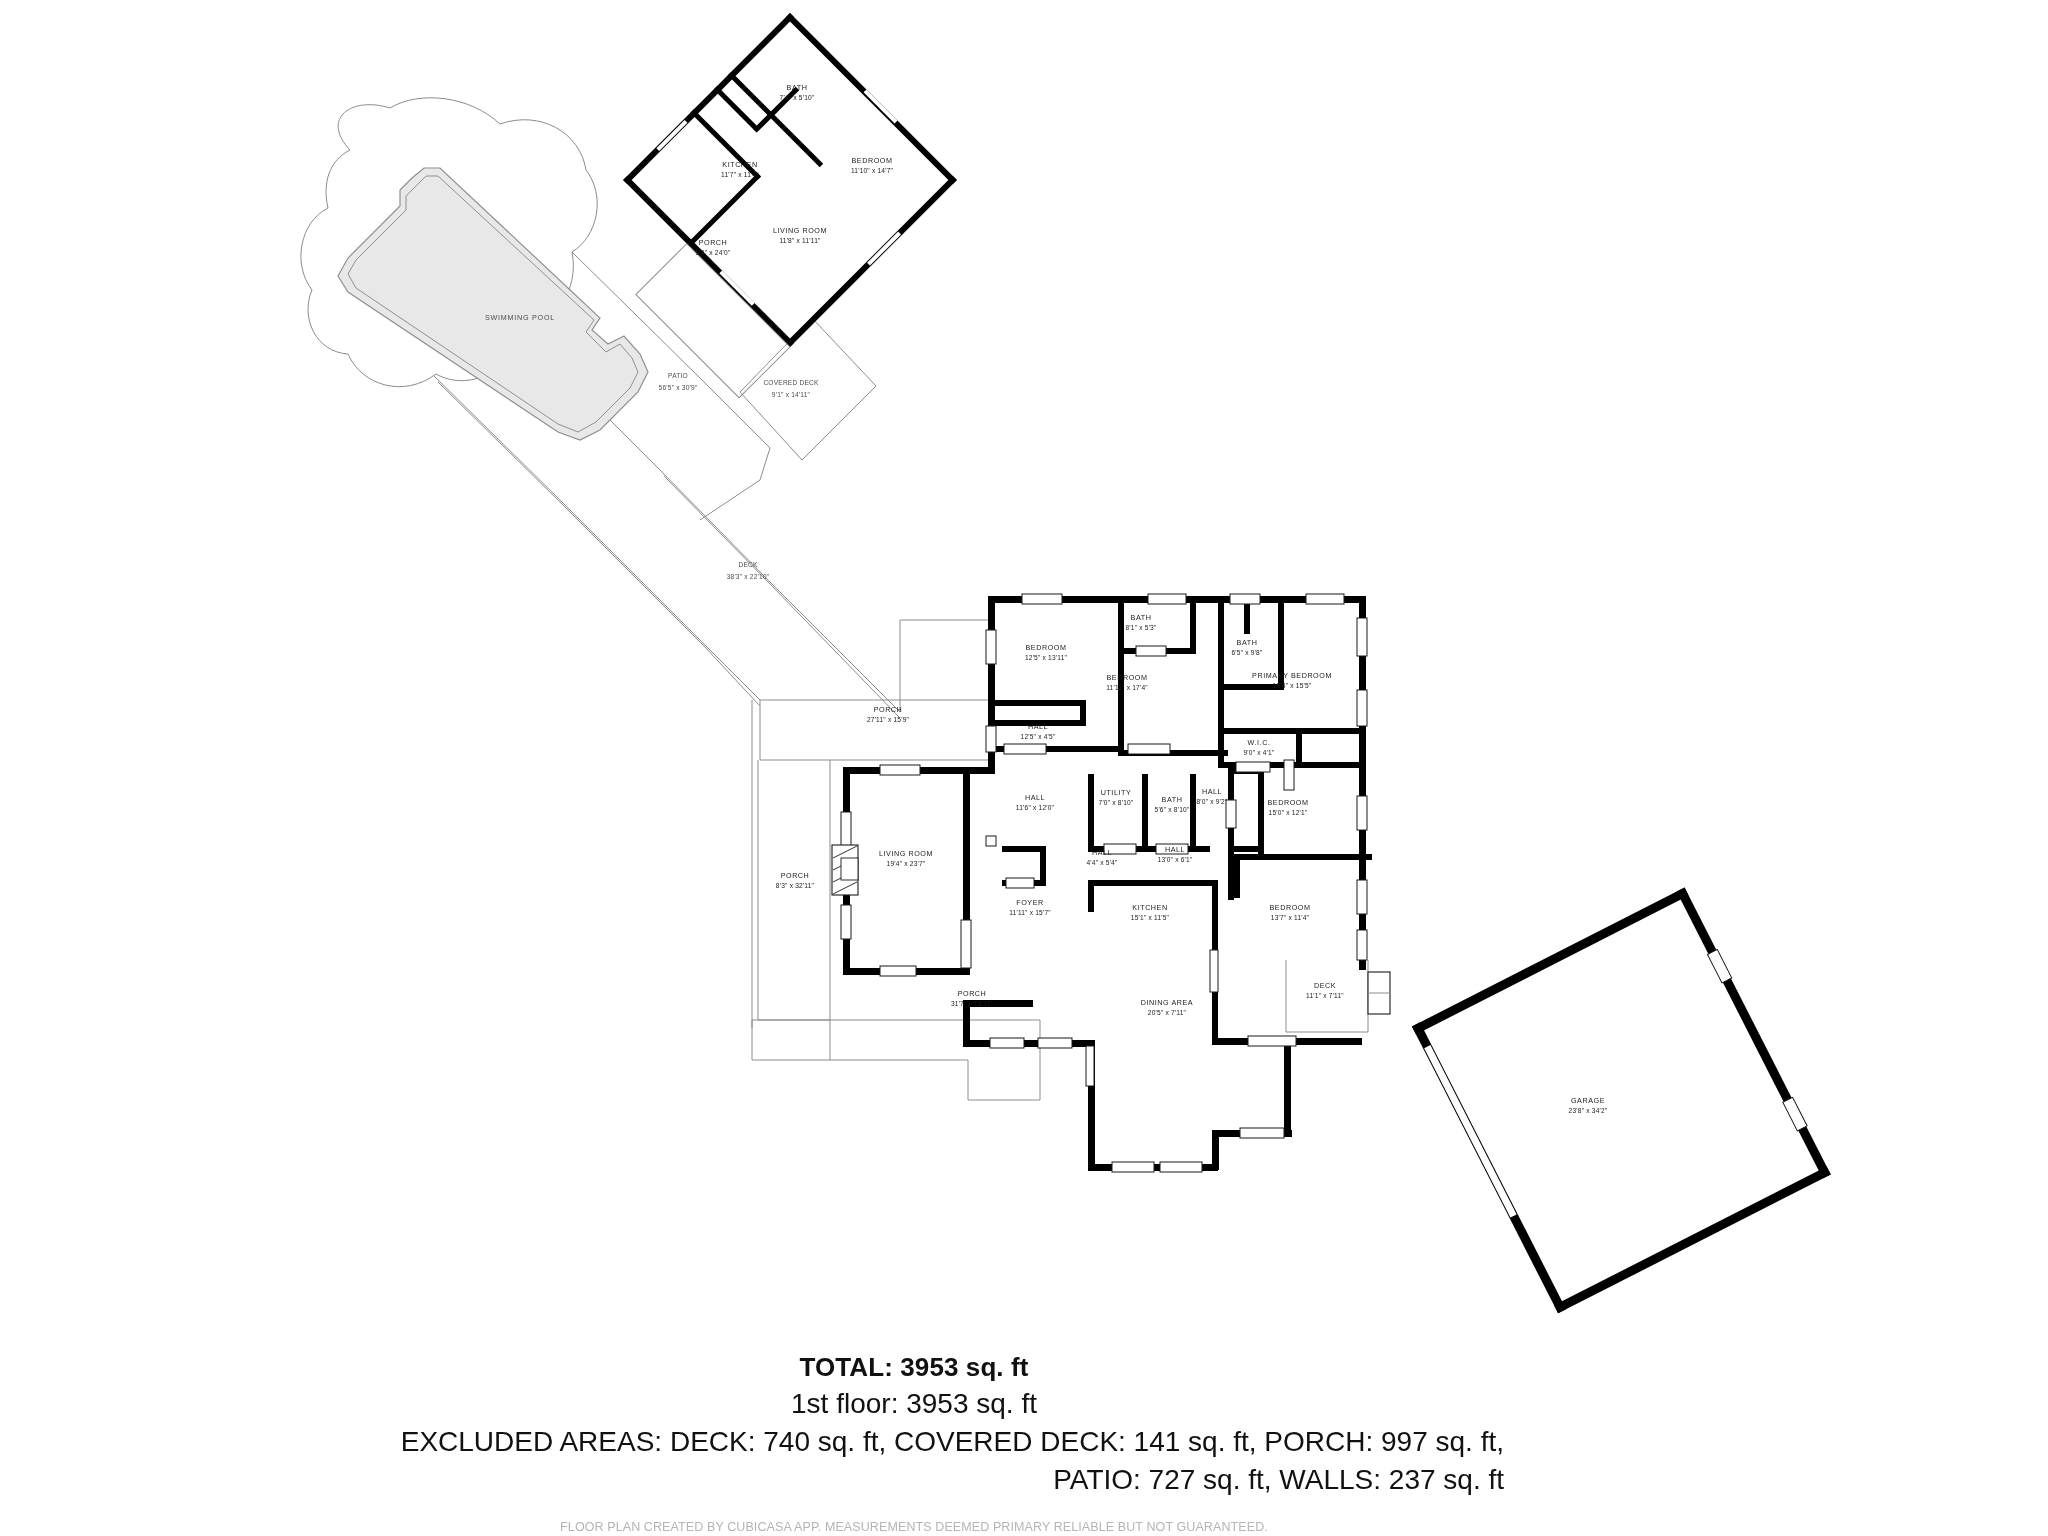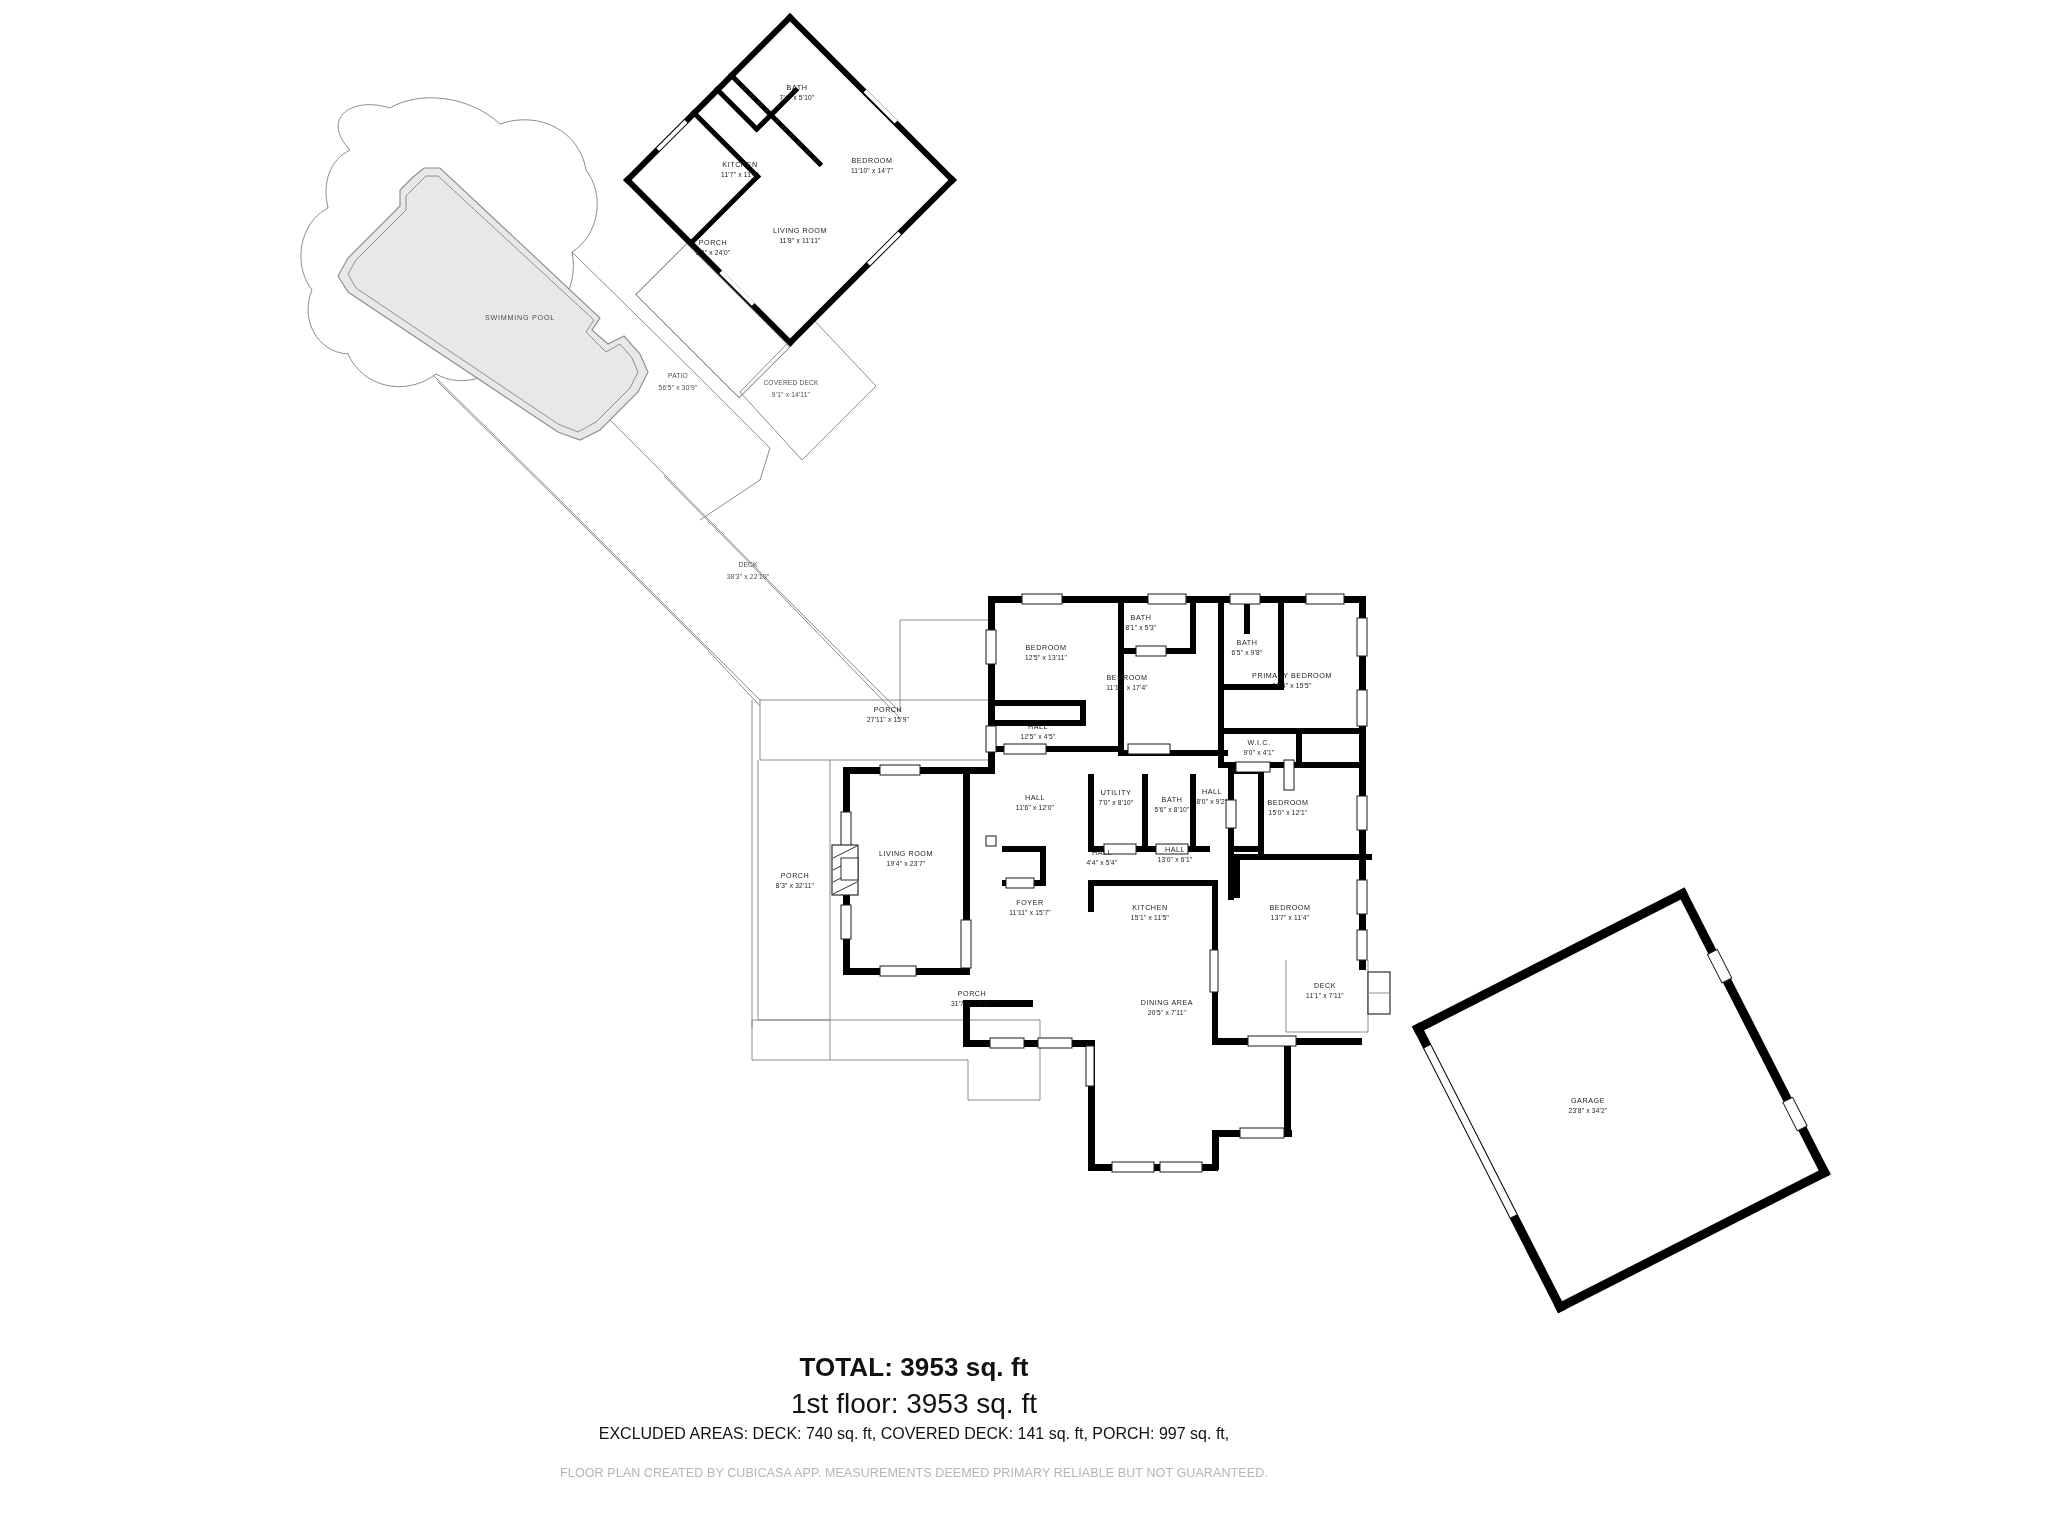--- a/index.html
+++ b/index.html
@@ -57,25 +57,26 @@
     letter-spacing: 0.1px;
     margin: 0 0 5px 0;
     color: #111111;
   }
   #summary .floorline {
     font-size: 28px;
     margin: 0 0 4px 0;
     color: #111111;
   }
   #summary .excluded {
-    font-size: 16px;
+    font-size: 28px;
     line-height: 1.28;
     margin: 2px auto;
     width: 1180px;
     color: #111111;
+    text-align: right;
   }
   #summary .disclaimer {
     font-size: 12.5px;
     letter-spacing: 0.1px;
     margin-top: 22px;
     color: #b3b5b8;
   }
 </style>
 </head>
 <body>
@@ -481,14 +482,15 @@
       </g>
     </g>
 
   </svg>
 </div>
 
 <div id="summary">
   <p class="total">TOTAL: 3953 sq. ft</p>
   <p class="floorline">1st floor: 3953 sq. ft</p>
   <p class="excluded">EXCLUDED AREAS: DECK: 740 sq. ft, COVERED DECK: 141 sq. ft, PORCH: 997 sq. ft,</p>
+  <p class="excluded">PATIO: 727 sq. ft, WALLS: 237 sq. ft</p>
   <p class="disclaimer">FLOOR PLAN CREATED BY CUBICASA APP. MEASUREMENTS DEEMED PRIMARY RELIABLE BUT NOT GUARANTEED.</p>
 </div>
 
 </body></html>

